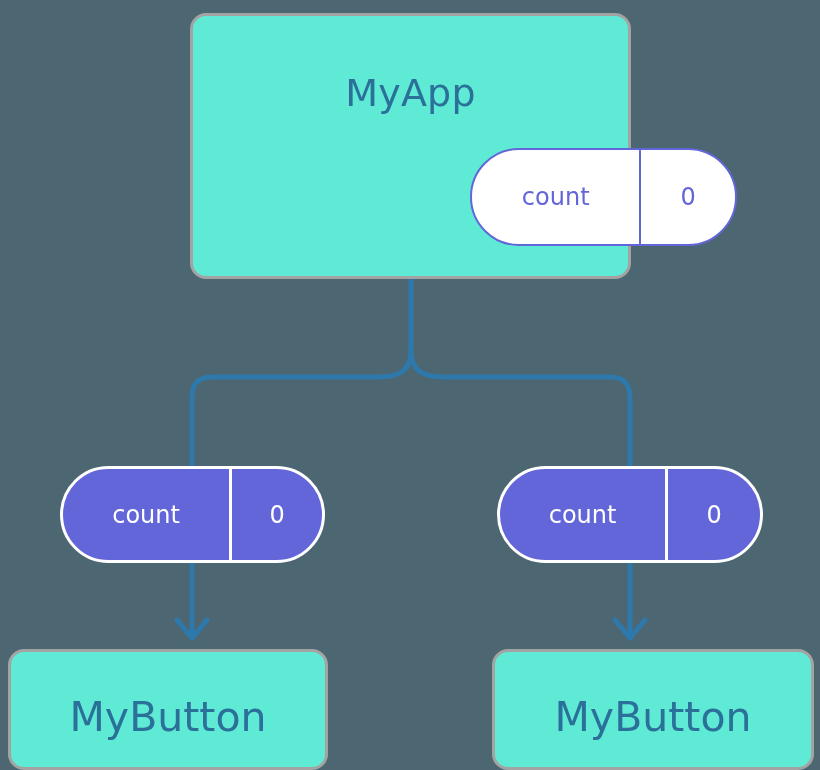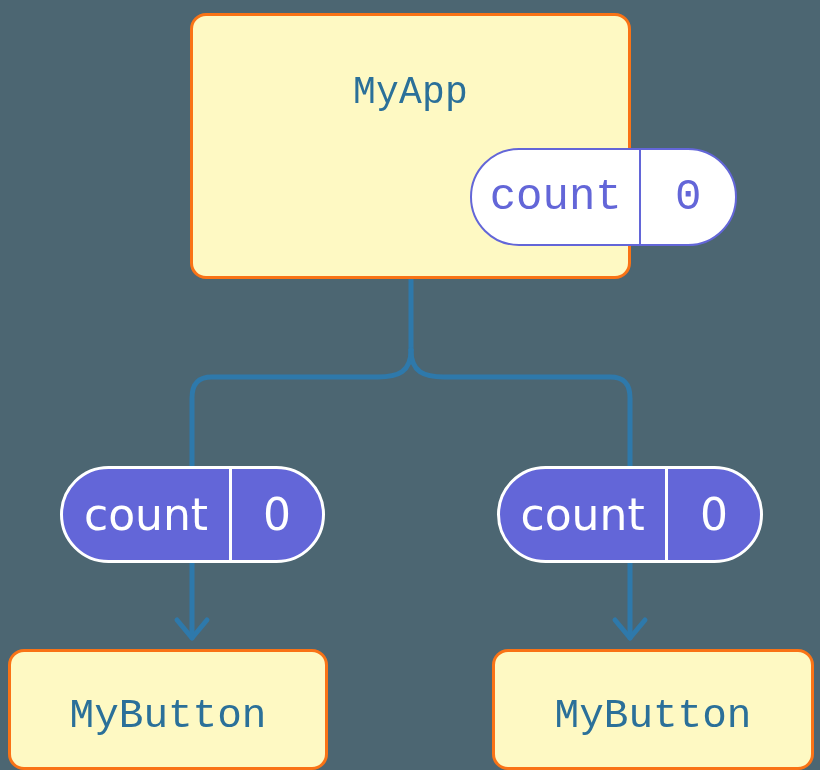--- a/index.html
+++ b/index.html
@@ -20,25 +20,24 @@
     left: 0;
     top: 0;
     width: 820px;
     height: 770px;
     pointer-events: none;
   }
 
   
   .card {
     position: absolute;
-    background: #fef9c3;
-    border: 3px solid #f97316;
+    background: #5eead4;
+    border: 3px solid #a3a3a3;
     border-radius: 16px;
     box-sizing: border-box;
-    font-family: Liberation Mono, monospace;
   }
   #app-card {
     left: 190px;
     top: 13px;
     width: 441px;
     height: 266px;
   }
   #app-title {
     position: absolute;
     left: 0;
@@ -57,21 +56,21 @@
     align-items: stretch;
     border-radius: 999px;
     box-sizing: border-box;
     overflow: hidden;
   }
   .pill .pill-key,
   .pill .pill-val {
     display: flex;
     align-items: center;
     justify-content: center;
-    font-size: 44px;
+    font-size: 24px;
     box-sizing: border-box;
   }
 
   
   .pill.outline {
     border: 2px solid #6366d8;
     background: #ffffff;
   }
   .pill.outline .pill-key {
     color: #6366d8;

